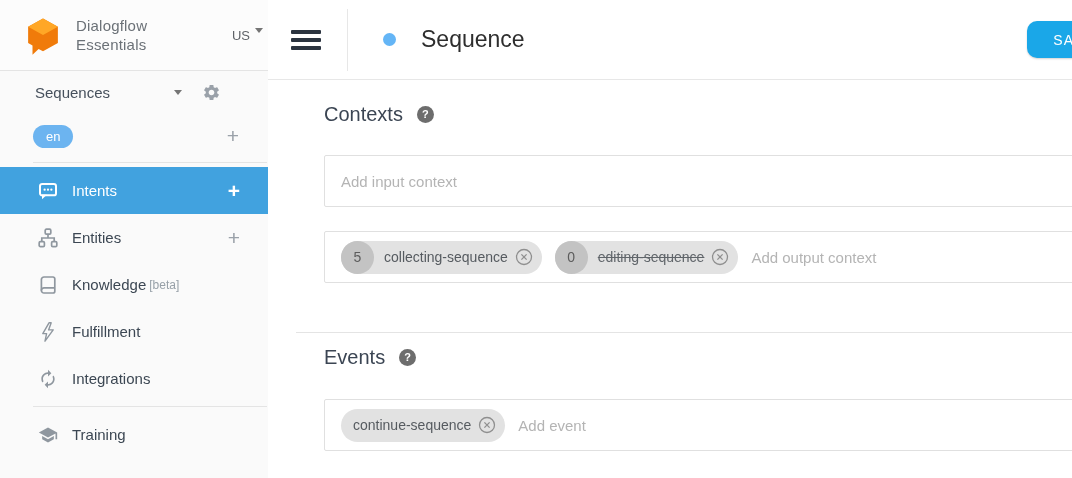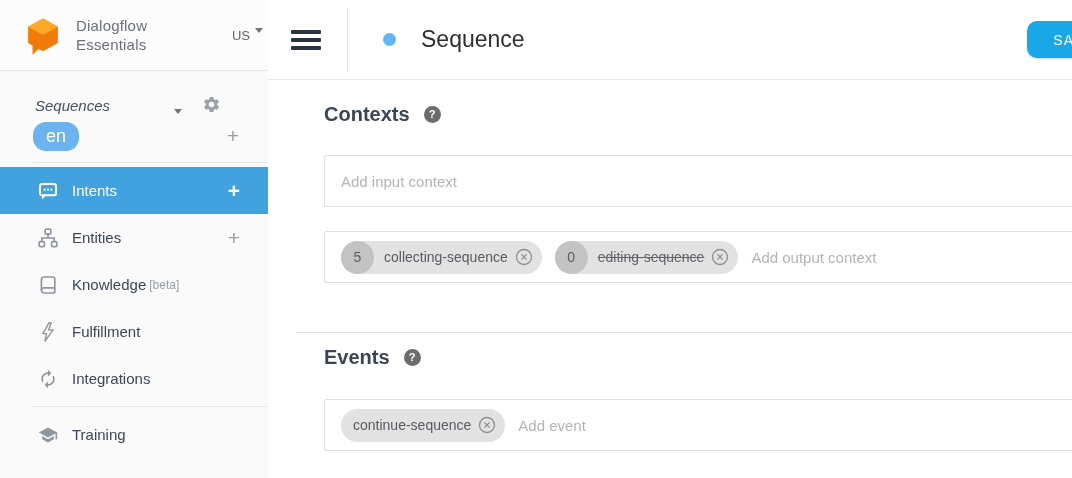--- a/index.html
+++ b/index.html
@@ -13,28 +13,28 @@
   .sidebar { position:absolute; left:0; top:0; width:277px; height:478px; background:#fafafa; }
   .sidebar-header {
     height:71px; display:flex; align-items:center; padding:0 14px 0 22px;
     background:#fcfcfc; border-bottom:1px solid #e4e4e4;
   }
   .logo { width:42px; height:42px; flex:0 0 auto; margin-right:12px; }
   .brand { font-size:15px; line-height:19px; color:#6b7177; letter-spacing:.2px; }
   .region { margin-left:auto; display:flex; align-items:flex-start; font-size:13px; color:#5f6368; cursor:pointer; }
   .caret-down { width:0; height:0; border-left:4.5px solid transparent; border-right:4.5px solid transparent; border-top:5px solid #757575; margin-left:5px; }
 
-  .agent-row { height:43px; display:flex; align-items:flex-end; padding:0 56px 0 35px;font-style:italic; }
+  .agent-row { height:43px; display:flex; align-items:center; padding:0 56px 0 35px; }
   .agent-name { font-size:15px; color:#46505c; }
   .agent-caret { margin-left:auto; margin-right:20px; cursor:pointer; }
   .gear { width:19px; height:19px; color:#9aa1a9; cursor:pointer; }
 
   .lang-row { height:44px; display:flex; align-items:center; padding:0 37px 0 33px; }
   .lang-pill {
-    background:#6cb4f0; color:#fff; font-size:18px; padding:4px 13px;
+    background:#6cb4f0; color:#fff; font-size:13px; padding:4px 13px;
     border-radius:13px; cursor:pointer;
   }
   .plus { margin-left:auto; color:#9aa1a9; font-size:21px; line-height:20px; width:14px; text-align:center; cursor:pointer; }
 
   .side-divider { border-top:1px solid #e4e4e4; margin:4px 10px 4px 33px; }
 
   .nav-item { height:47px; display:flex; align-items:center; padding:0 36px 0 38px; font-size:15px; color:#3c4753; cursor:pointer; }
   .nav-item .nav-icon { width:20px; height:20px; color:#8f979f; margin-right:14px; flex:0 0 auto; }
   .nav-item.selected { background:#41a2df; color:#fff; }
   .nav-item.selected .nav-icon { color:#fff; }
@@ -55,21 +55,21 @@
   .save-btn {
     margin-left:auto; width:93px; height:37px; background:#1aa7e8; color:#fff;
     border:none; border-radius:10px; font-family:"Liberation Sans",sans-serif;
     font-size:14px; letter-spacing:1px; cursor:pointer; box-shadow:0 1px 2px rgba(0,0,0,.18);
   }
   .kebab { margin:0 29px 0 16px; width:18px; height:22px; display:flex; flex-direction:column; align-items:center; justify-content:space-between; background:none; border:none; cursor:pointer; padding:2px 0; }
   .kebab i { width:4px; height:4px; border-radius:50%; background:#9e9e9e; }
 
   .content { padding:0 55px 0 56px; }
   .section-head { margin-top:20px; height:28px; display:flex; align-items:center; }
-  .section-title { font-size:20px; color:#3b4553; font-weight:700; }
+  .section-title { font-size:20px; color:#3b4553; font-weight:400; }
   .help-icon {
     width:17px; height:17px; border-radius:50%; background:#6d6d6d; color:#fff;
     font-size:11px; font-weight:bold; display:inline-flex; align-items:center; justify-content:center;
     margin-left:14px; cursor:pointer;
   }
   .collapse-btn { margin-left:auto; background:none; border:none; cursor:pointer; padding:0; height:12px; }
 
   .field-box {
     margin-top:27px; height:52px; border:1px solid #e0e0e0; border-radius:2px;
     display:flex; align-items:center; padding:0 16px; background:#fff;

